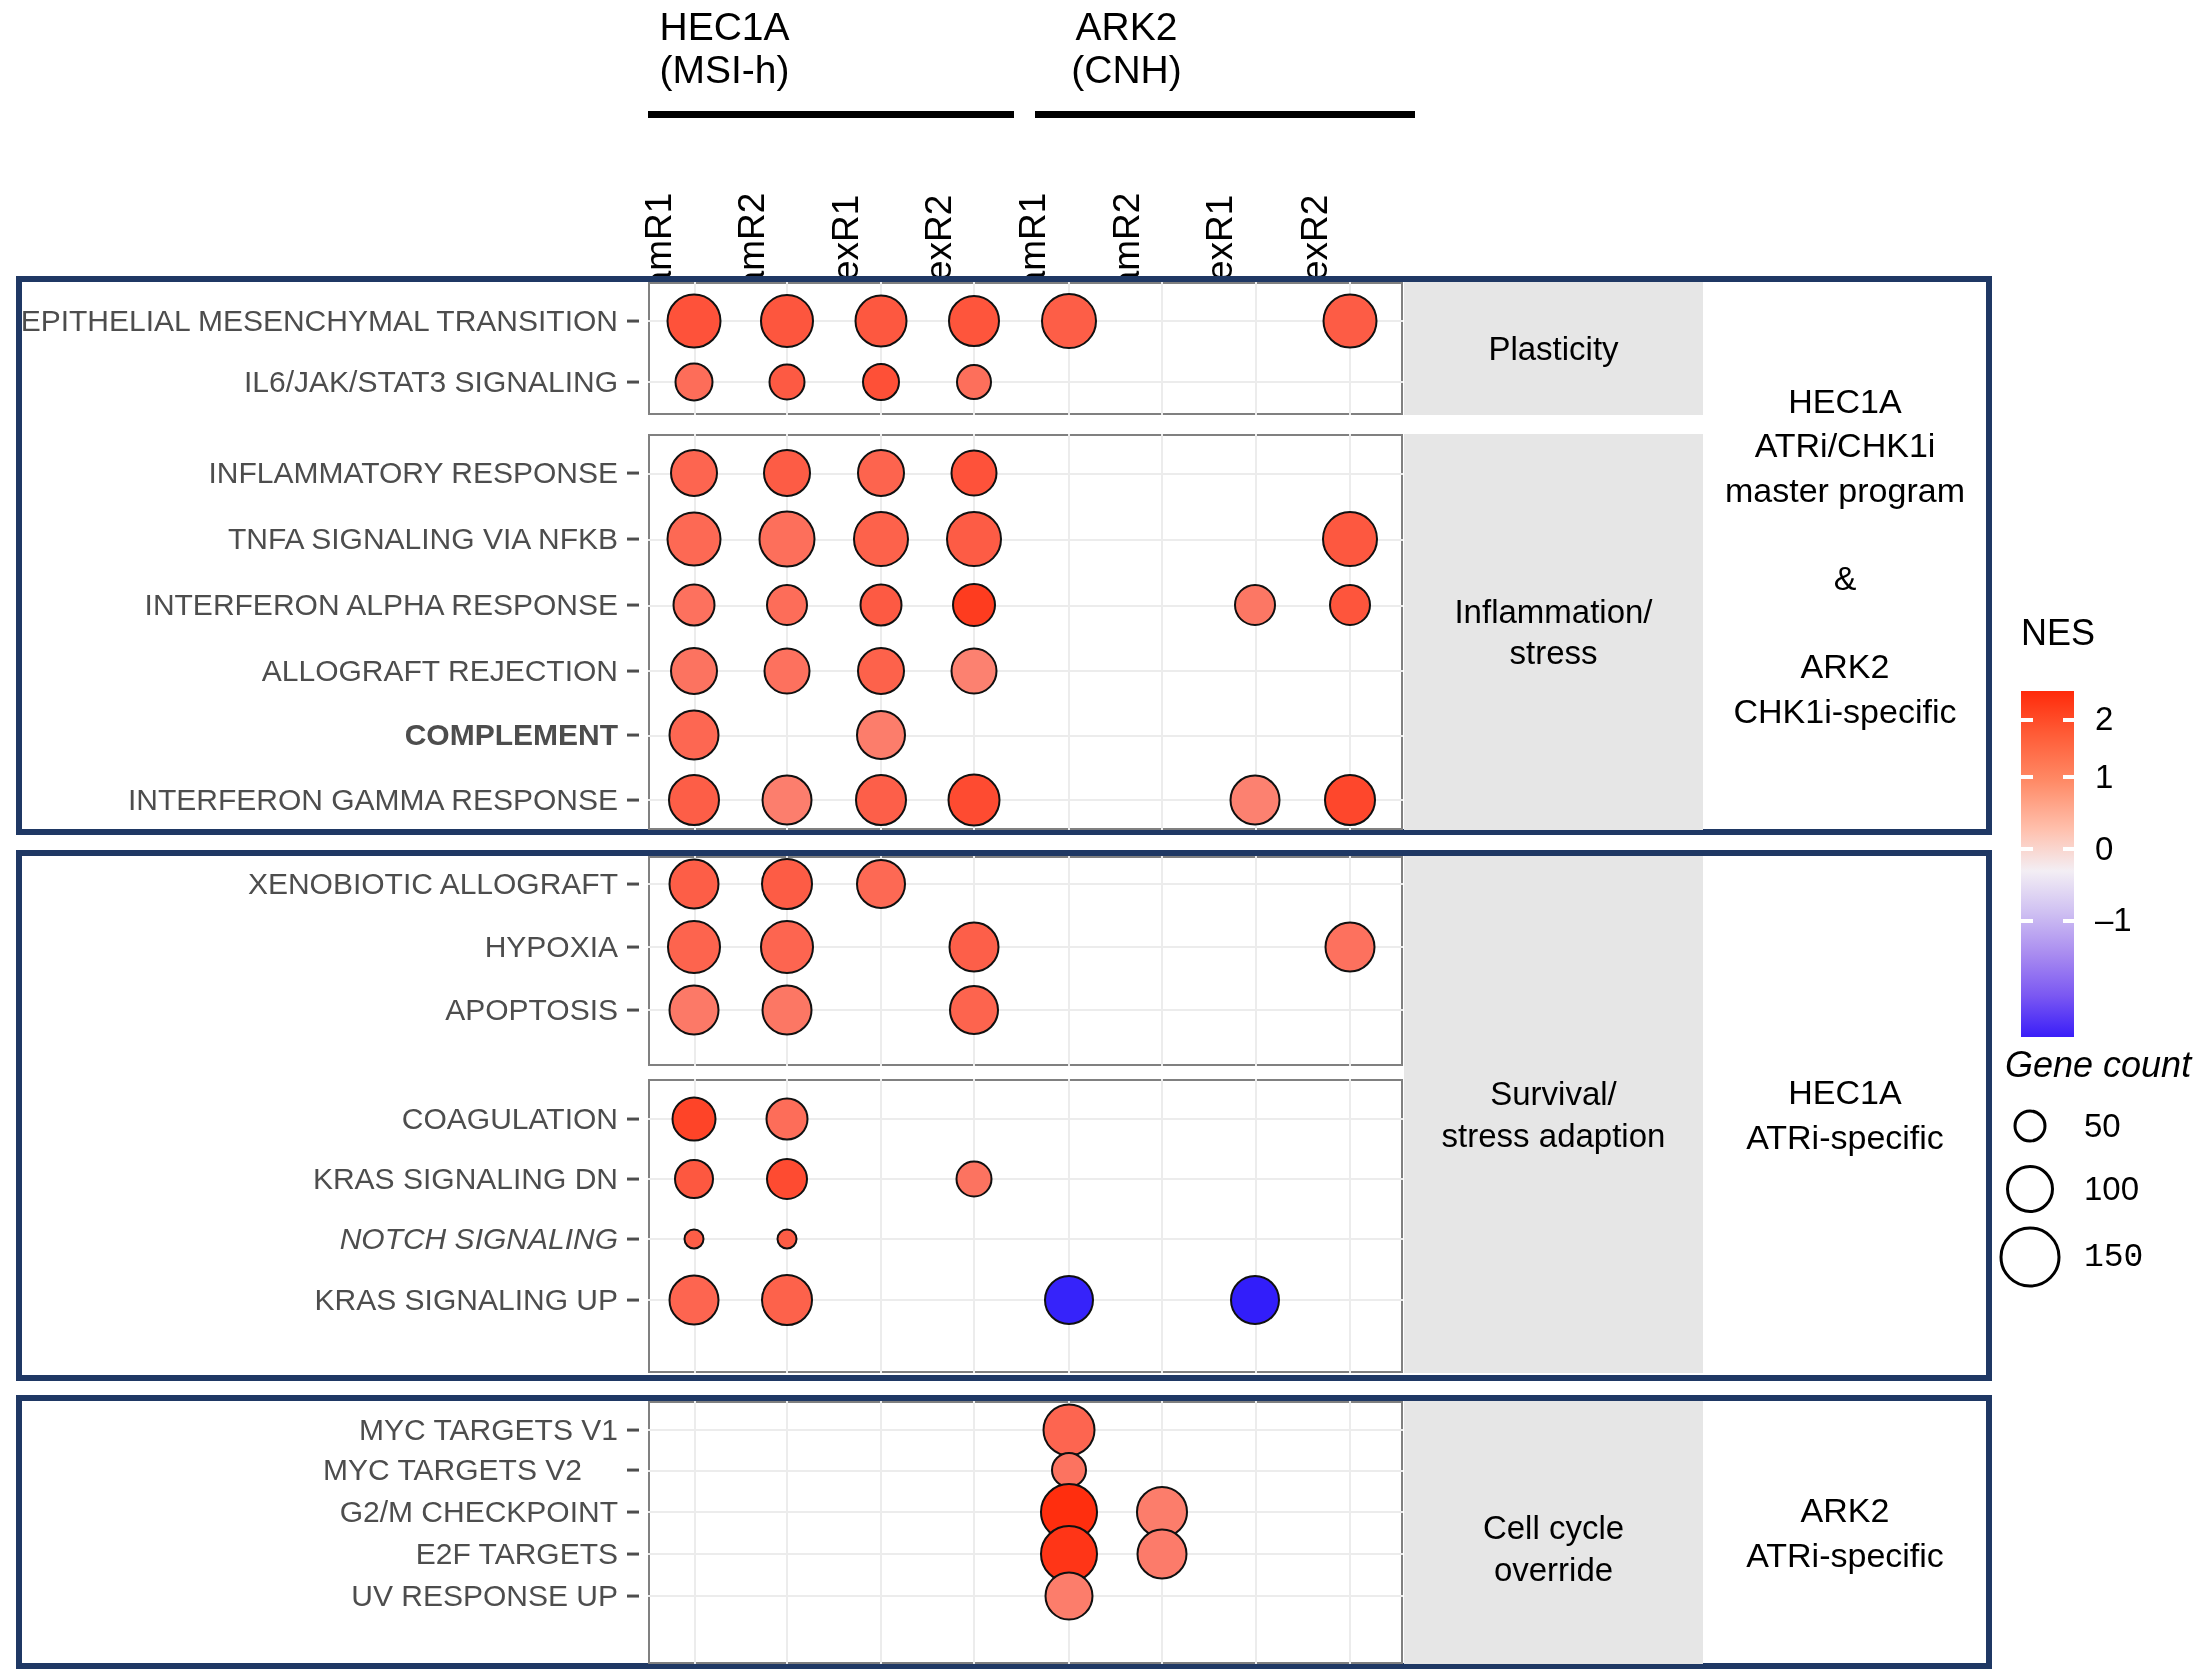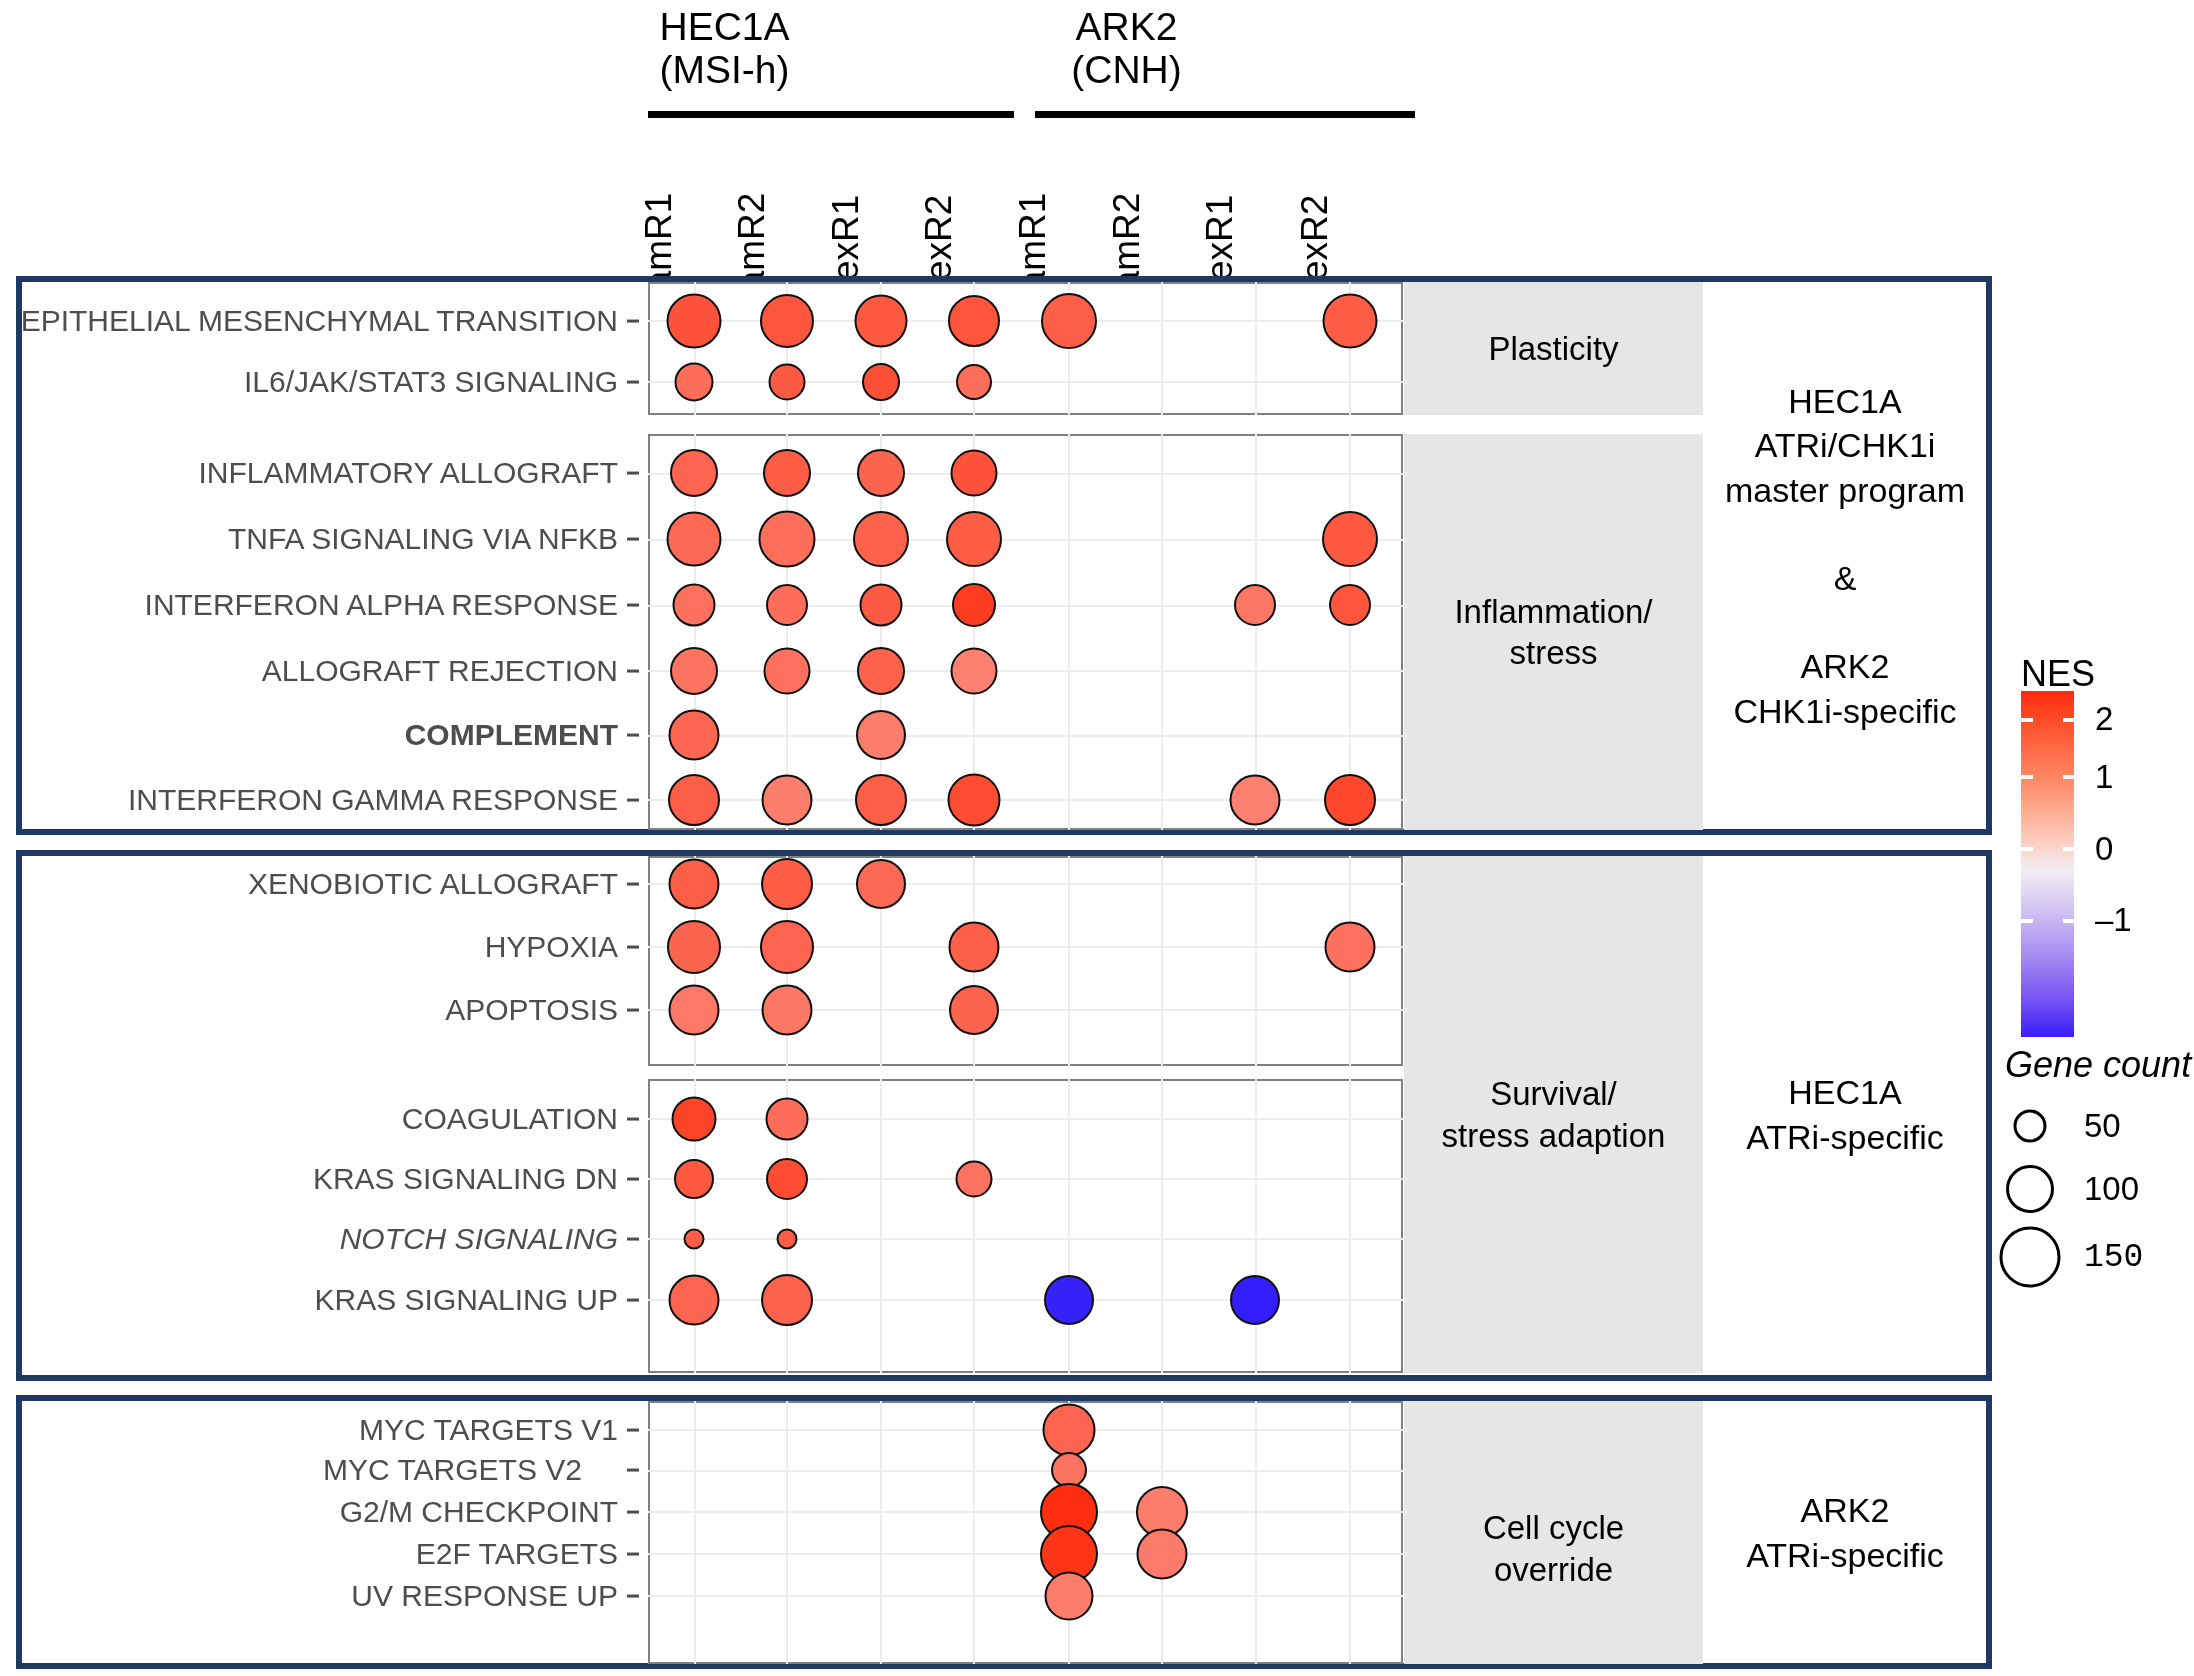--- a/index.html
+++ b/index.html
@@ -132,21 +132,21 @@
 
 <div class="catstrip" style="left:1404px;top:1401px;width:299px;height:263px;">
   <span style="white-space:pre-line;margin-top:32px;">Cell cycle
 override</span>
 </div>
 <div class="annot" style="left:1704px;top:1401px;width:282px;height:263px;">
   <span style="white-space:pre-line;">ARK2
 ATRi-specific</span>
 </div>
 
-<div class="legend-title" style="left:2021px;top:612px;margin-top:41px;">NES</div>
+<div class="legend-title" style="left:2021px;top:612px;">NES</div>
 <div class="cbar" style="left:2021px;top:691px;height:346px;"></div>
 <div class="cbar-lbl" style="left:2095px;top:719px;">2</div>
 <div class="cbar-lbl" style="left:2095px;top:777px;">1</div>
 <div class="cbar-lbl" style="left:2095px;top:849px;">0</div>
 <div class="cbar-lbl" style="left:2095px;top:920px;">–1</div>
 <div class="cbar-tick" style="left:2021px;top:718px;"></div>
 <div class="cbar-tick" style="left:2063px;top:718px;"></div>
 <div class="cbar-tick" style="left:2021px;top:775px;"></div>
 <div class="cbar-tick" style="left:2063px;top:775px;"></div>
 <div class="cbar-tick" style="left:2021px;top:847px;"></div>
@@ -230,21 +230,21 @@
     <div class="dot" style="left: 881px; top: 321px; width: 53px; height: 53px; background: rgb(253, 88, 64);"></div>
     <div class="dot" style="left: 974px; top: 321px; width: 52px; height: 52px; background: rgb(254, 85, 60);"></div>
     <div class="dot" style="left: 1069px; top: 321px; width: 56px; height: 56px; background: rgb(253, 94, 71);"></div>
     <div class="dot" style="left: 1350px; top: 321px; width: 55px; height: 55px; background: rgb(253, 92, 69);"></div>
     <div class="rowlabel" style="right: 1576px; top: 382px;">IL6/JAK/STAT3 SIGNALING</div>
     <div class="tickmark" style="left: 627px; top: 382px;"></div>
     <div class="dot" style="left: 694px; top: 382px; width: 39px; height: 39px; background: rgb(253, 109, 89);"></div>
     <div class="dot" style="left: 787px; top: 382px; width: 37px; height: 37px; background: rgb(253, 90, 67);"></div>
     <div class="dot" style="left: 881px; top: 382px; width: 38px; height: 38px; background: rgb(254, 80, 55);"></div>
     <div class="dot" style="left: 974px; top: 382px; width: 36px; height: 36px; background: rgb(253, 111, 91);"></div>
-    <div class="rowlabel" style="right: 1576px; top: 473px;">INFLAMMATORY ALLOGRAFT</div>
+    <div class="rowlabel" style="right: 1576px; top: 473px;">INFLAMMATORY RESPONSE</div>
     <div class="tickmark" style="left: 627px; top: 473px;"></div>
     <div class="dot" style="left: 694px; top: 473px; width: 48px; height: 48px; background: rgb(253, 101, 80);"></div>
     <div class="dot" style="left: 787px; top: 473px; width: 48px; height: 48px; background: rgb(253, 92, 69);"></div>
     <div class="dot" style="left: 881px; top: 473px; width: 48px; height: 48px; background: rgb(253, 100, 78);"></div>
     <div class="dot" style="left: 974px; top: 473px; width: 47px; height: 47px; background: rgb(254, 82, 58);"></div>
     <div class="rowlabel" style="right: 1576px; top: 539px;">TNFA SIGNALING VIA NFKB</div>
     <div class="tickmark" style="left: 627px; top: 539px;"></div>
     <div class="dot" style="left: 694px; top: 539px; width: 55px; height: 55px; background: rgb(253, 105, 84);"></div>
     <div class="dot" style="left: 787px; top: 539px; width: 57px; height: 57px; background: rgb(253, 111, 91);"></div>
     <div class="dot" style="left: 881px; top: 539px; width: 56px; height: 56px; background: rgb(253, 98, 75);"></div>

